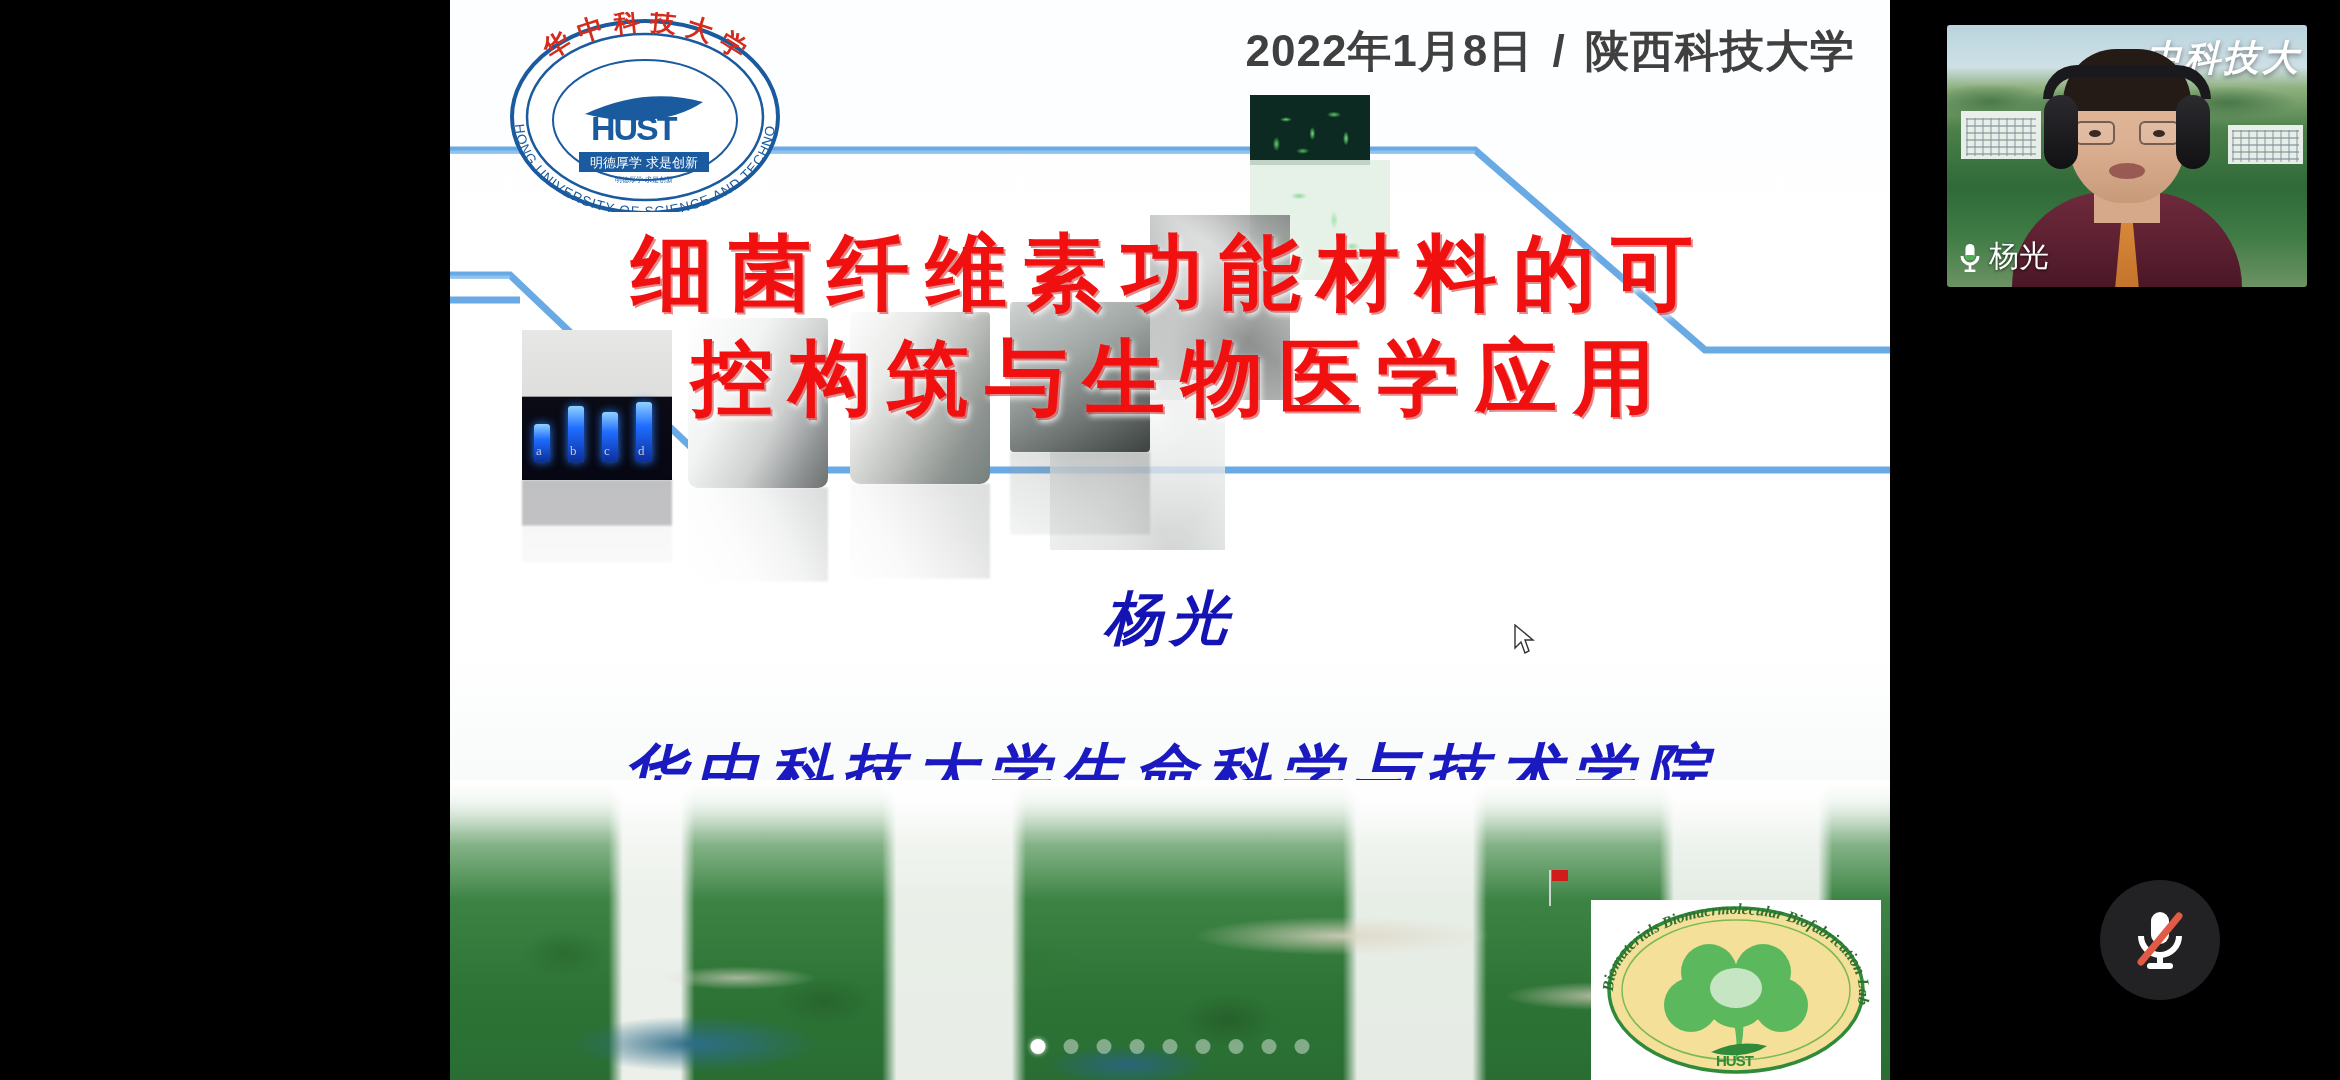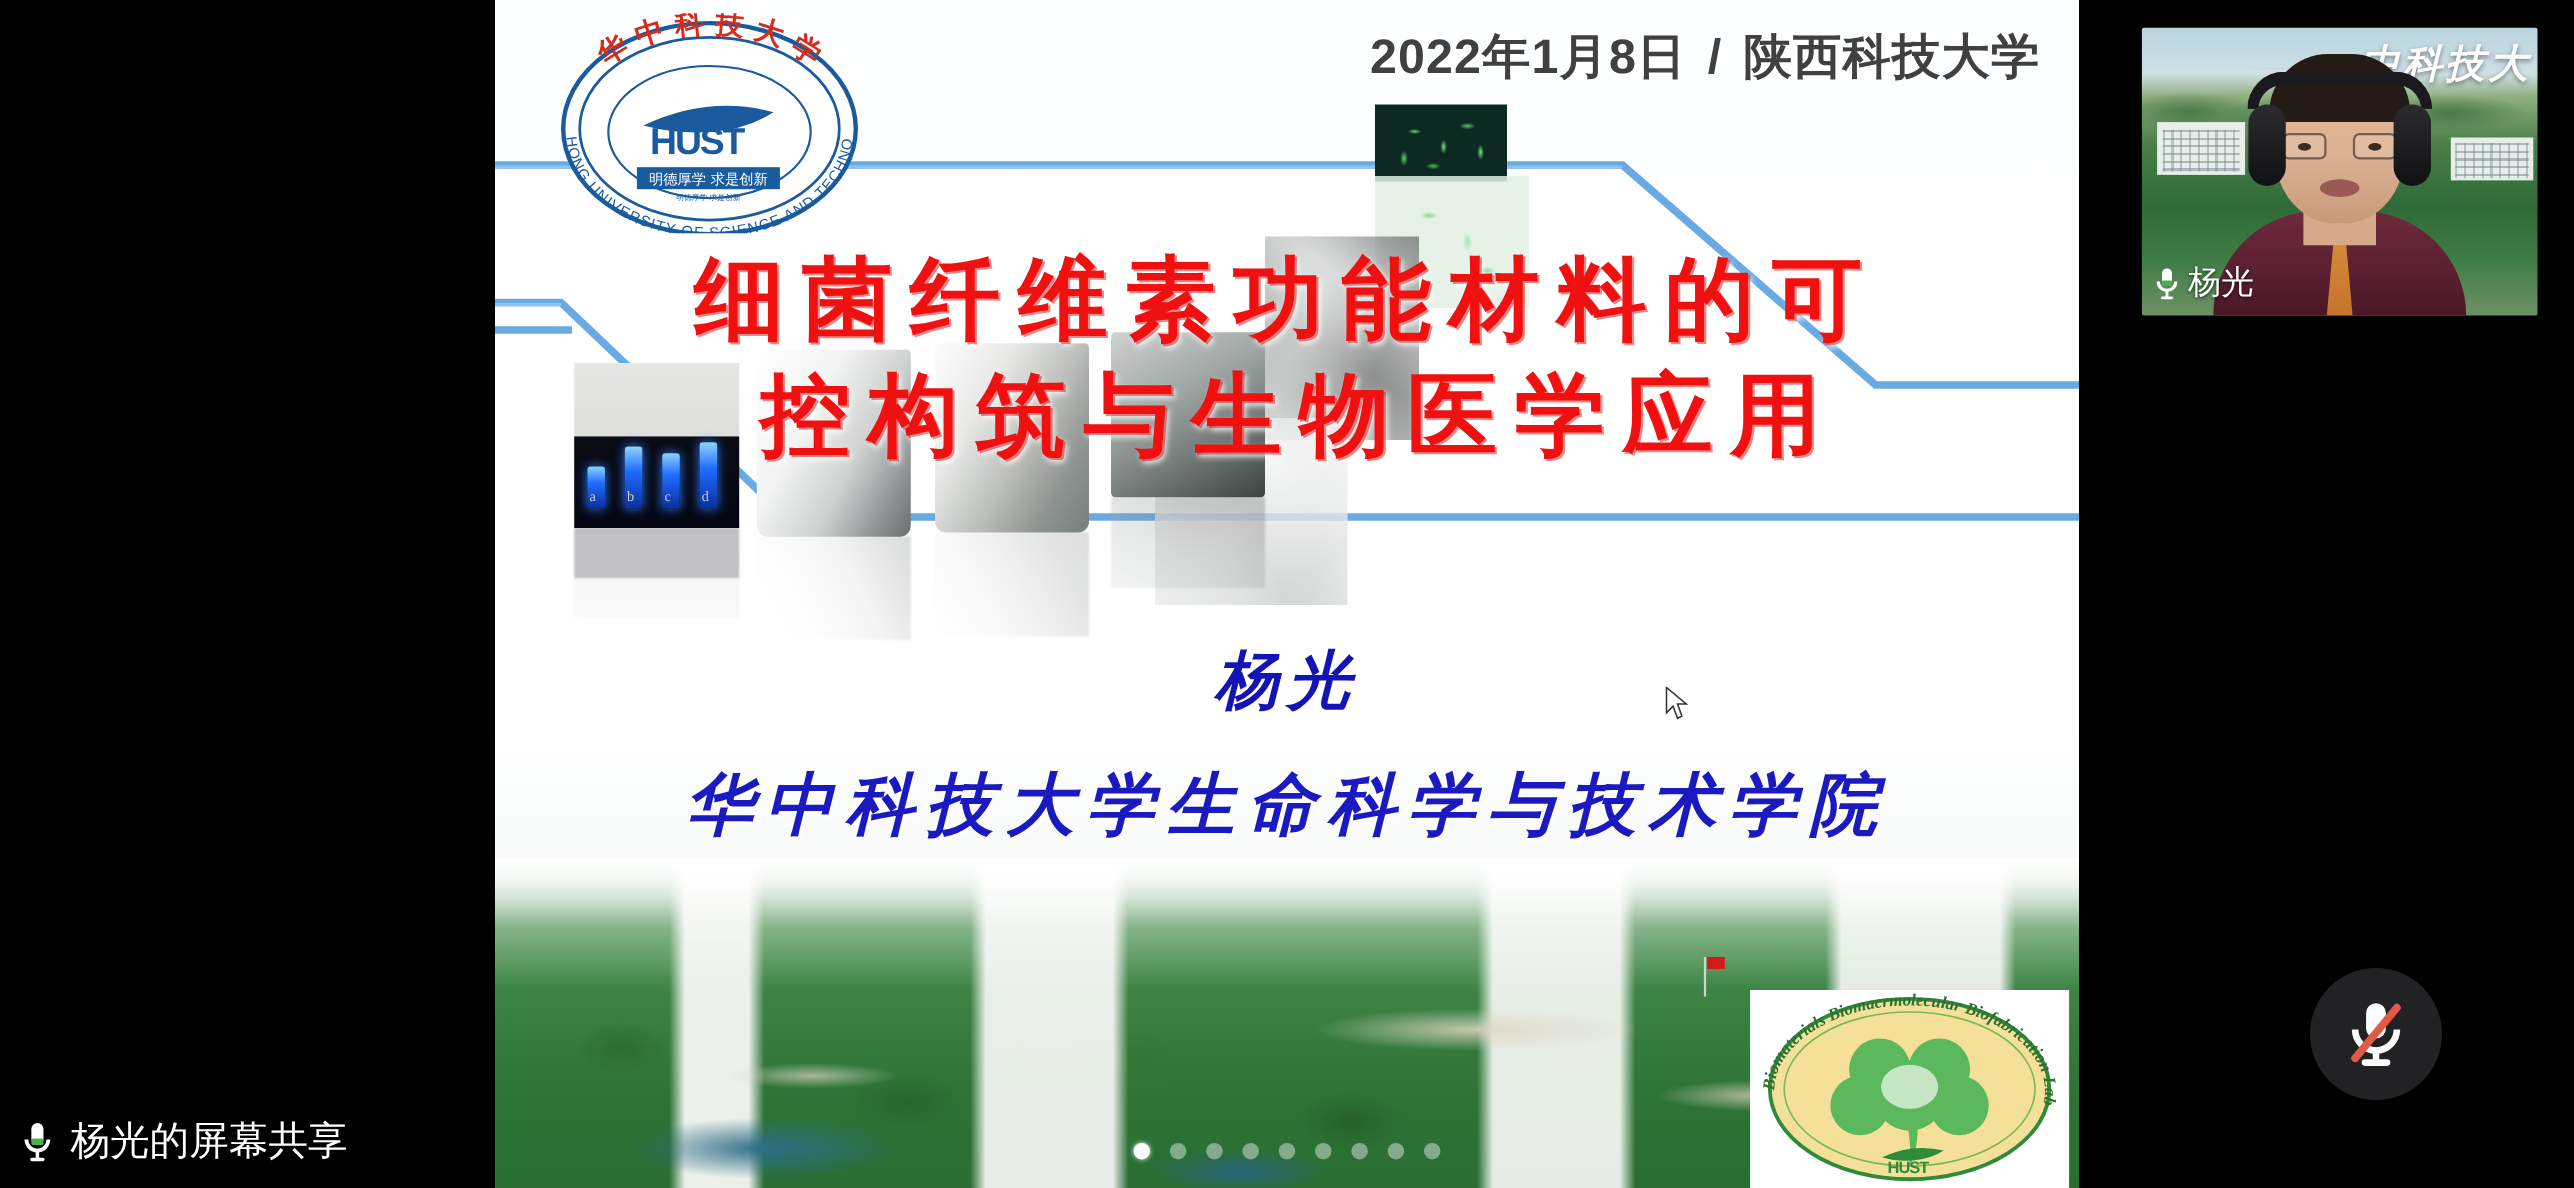--- a/index.html
+++ b/index.html
@@ -158,21 +158,21 @@
     text-align: center;
     color: #1414b4;
     font-family: "DejaVu Serif", "Liberation Serif", serif;
     font-weight: bold;
     font-style: italic;
     font-size: 58px;
     letter-spacing: 8px;
     text-shadow: 2px 2px 4px rgba(255,255,255,.9);
   }
   .affiliation {
-    position: absolute; left: 0; top: 690px; width: 1440px;
+    position: absolute; left: 0; top: 731px; width: 1440px;
     text-align: center;
     color: #1a1ac0;
     font-family: "DejaVu Serif", "Liberation Serif", serif;
     font-weight: bold;
     font-style: italic;
     font-size: 62px;
     letter-spacing: 11px;
     white-space: nowrap;
     text-shadow: 2px 2px 4px rgba(255,255,255,.9);
   }
@@ -538,32 +538,20 @@
           <rect x="8.5" y="14" width="9" height="5" rx="1" fill="#4caf50"></rect>
           <path d="M5,15 a8,8 0 0 0 16,0" fill="none" stroke="#ffffff" stroke-width="3"></path>
           <rect x="11.7" y="23" width="2.6" height="6" fill="#ffffff"></rect>
           <rect x="7.5" y="28.5" width="11" height="2.6" rx="1.2" fill="#ffffff"></rect>
         </svg>
       </span>
       <span>杨光</span>
     </div>
   </div>
 
-  <div id="share-label">
-    <span class="mic-glyph">
-      <svg width="32" height="40" viewBox="0 0 32 40">
-        <rect x="10.5" y="3" width="11" height="20" rx="5.5" fill="#ffffff"></rect>
-        <rect x="10.5" y="17" width="11" height="6" rx="1.5" fill="#4caf50"></rect>
-        <path d="M6,18 a10,10 0 0 0 20,0" fill="none" stroke="#ffffff" stroke-width="3.4"></path>
-        <rect x="14.4" y="28" width="3.2" height="7" fill="#ffffff"></rect>
-        <rect x="9.5" y="34.5" width="13" height="3.2" rx="1.5" fill="#ffffff"></rect>
-      </svg>
-    </span>
-    <span>杨光的屏幕共享</span>
-  </div>
 
   <button id="mute-btn">
     <svg width="62" height="72" viewBox="0 0 62 72">
       <rect x="22" y="8" width="18" height="32" rx="9" fill="#ffffff"></rect>
       <path d="M12,32 a19,19 0 0 0 38,0" fill="none" stroke="#ffffff" stroke-width="6"></path>
       <rect x="28" y="50" width="6" height="11" fill="#ffffff"></rect>
       <rect x="18" y="59" width="26" height="6" rx="3" fill="#ffffff"></rect>
       <line x1="12" y1="58" x2="50" y2="12" stroke="#e05a45" stroke-width="7" stroke-linecap="round"></line>
     </svg>
   </button>

